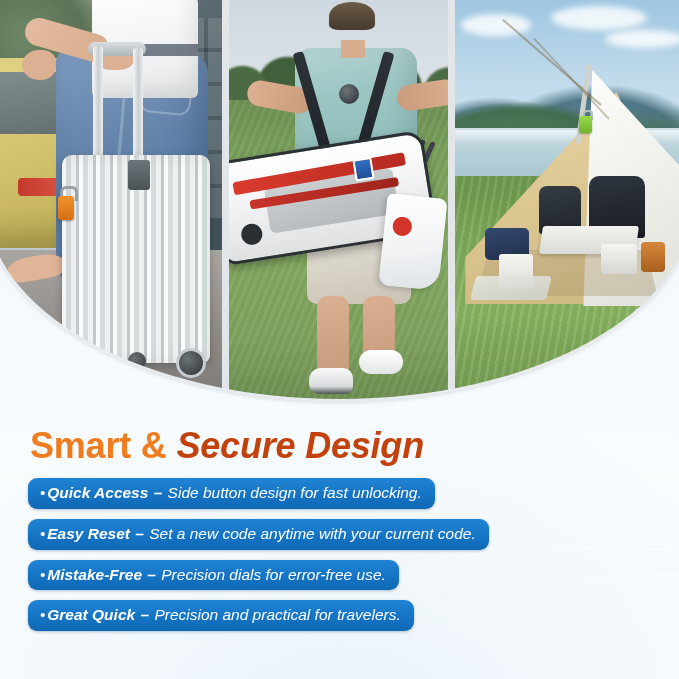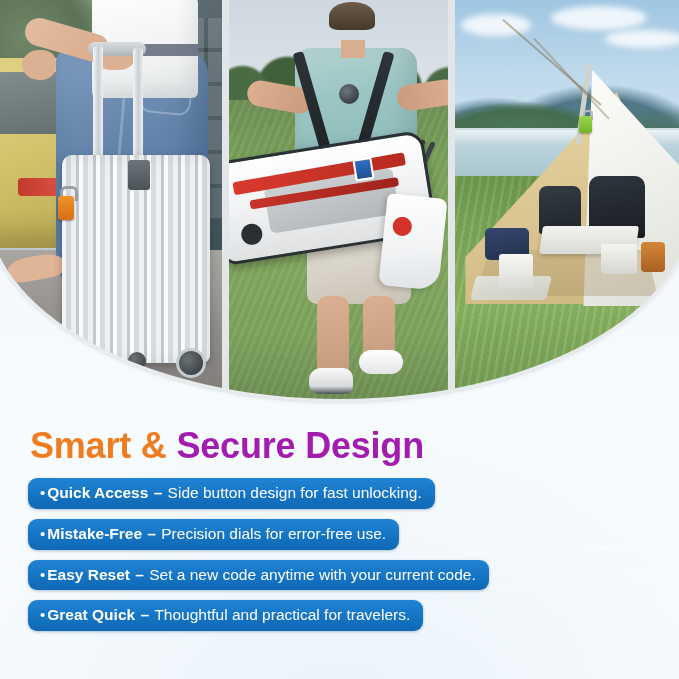--- a/index.html
+++ b/index.html
@@ -524,28 +524,28 @@
   .title {
     margin: 0;
     padding: 30px 0 0 30px;
     font-size: 36px;
     font-weight: bold;
     letter-spacing: -0.2px;
     line-height: 1;
     white-space: nowrap;
   }
   .title .t-orange { color: #ef7c1e; font-style: normal; }
-  .title .t-blue   { color: #a21caf; }
+  .title .t-blue   { color: #c2410c; font-style: italic; }
 
   .bullets {
     margin: 0;
     padding: 14px 0 0 28px;
     list-style: none;
   }
-  .bullets li { margin: 0 0 10px 0; }
+  .bullets li { margin: 0 0 10px 0; font-style: italic; }
   .pill {
     display: inline-block;
     background: linear-gradient(180deg,#2183d4 0%, #1574c4 55%, #0f68b4 100%);
     color: #ffffff;
     border-radius: 9px;
     padding: 6px 13px 7px 12px;
     font-size: 15.5px;
     line-height: 1.12;
     white-space: nowrap;
     box-shadow: 0 1px 3px rgba(10,60,110,.30);
@@ -673,25 +673,25 @@
 
   <div class="content">
 
     <h1 class="title"><span class="t-orange">Smart &amp; </span><span class="t-blue">Secure Design</span></h1>
 
     <ul class="bullets">
       <li>
         <span class="pill"><span class="dot">•</span><span class="lead">Quick Access</span><span class="dash"> – </span><span class="desc">Side button design for fast unlocking.</span></span>
       </li>
       <li>
+        <span class="pill"><span class="dot">•</span><span class="lead">Easy Reset</span><span class="dash"> – </span><span class="desc">Set a new code anytime with your current code.</span></span>
+      </li>
+      <li>
         <span class="pill"><span class="dot">•</span><span class="lead">Mistake-Free</span><span class="dash"> – </span><span class="desc">Precision dials for error-free use.</span></span>
       </li>
       <li>
-        <span class="pill"><span class="dot">•</span><span class="lead">Easy Reset</span><span class="dash"> – </span><span class="desc">Set a new code anytime with your current code.</span></span>
-      </li>
-      <li>
-        <span class="pill"><span class="dot">•</span><span class="lead">Great Quick</span><span class="dash"> – </span><span class="desc">Thoughtful and practical for travelers.</span></span>
+        <span class="pill"><span class="dot">•</span><span class="lead">Great Quick</span><span class="dash"> – </span><span class="desc">Precision and practical for travelers.</span></span>
       </li>
     </ul>
 
   </div>
 
 </div>
 
 </body></html>

